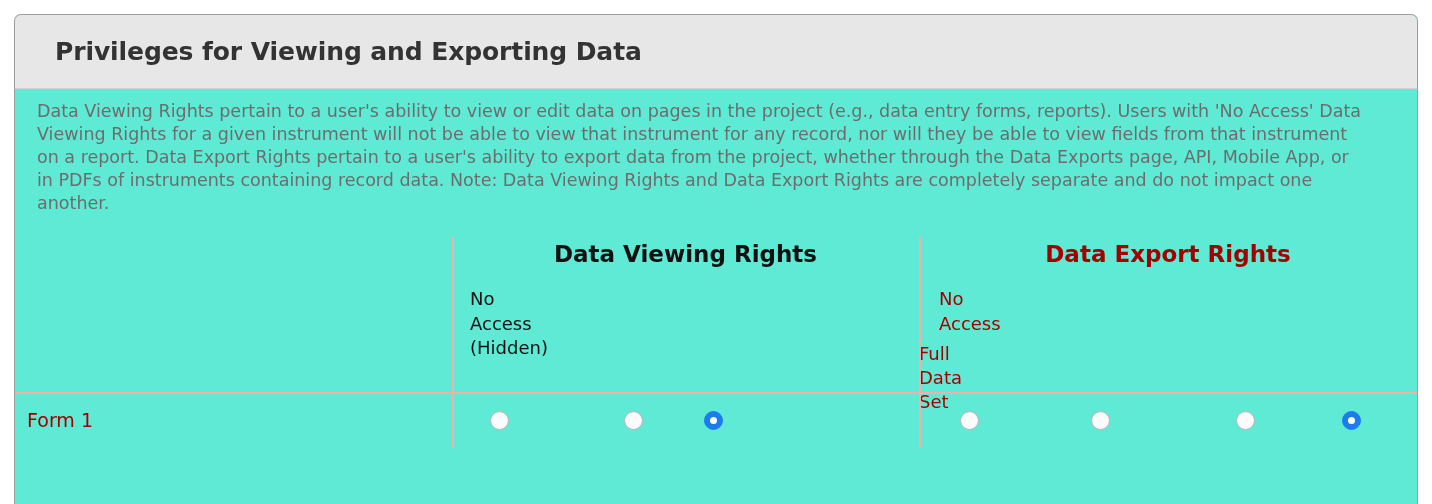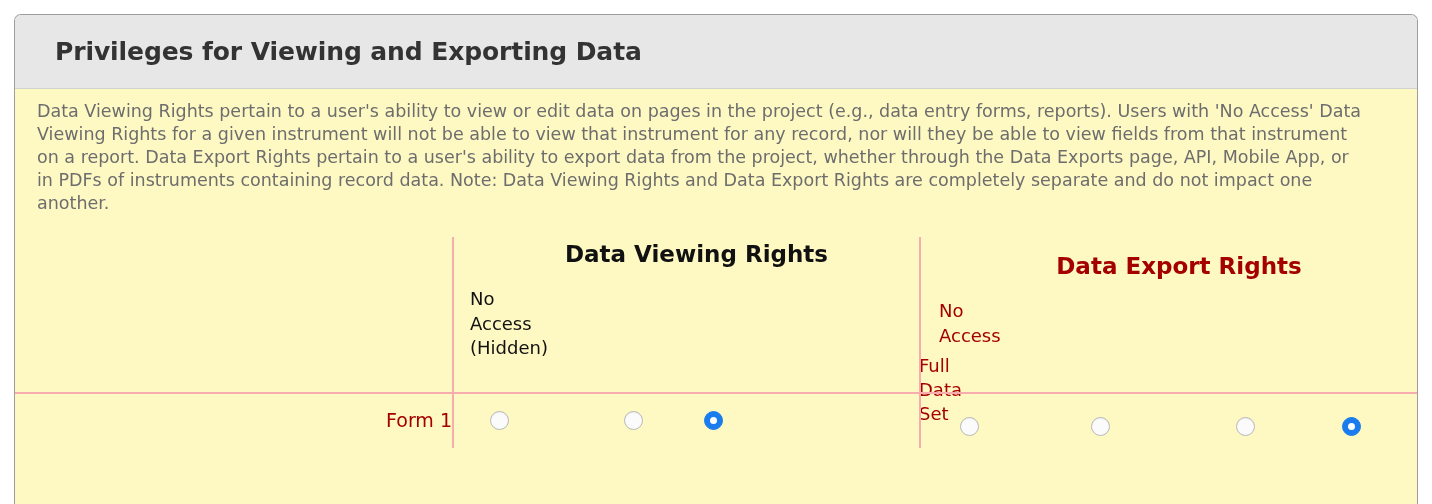--- a/index.html
+++ b/index.html
@@ -18,21 +18,21 @@
 
   .panel {
     position: absolute;
     left: 14px;
     top: 14px;
     width: 1404px;
     height: 490px;
     border: 1px solid #9d9d9d;
     border-bottom: none;
     border-radius: 7px 7px 0 0;
-    background: #fef9c3;
+    background: #5eead4;
     overflow: hidden;
   }
 
   
   .panel-header {
     height: 74px;
     background: #e7e7e7;
     border-bottom: 1px solid #d2d2d2;
     display: flex;
     align-items: center;
@@ -80,25 +80,24 @@
     height: 2px;
     background: #f7adad;
     z-index: 2;
   }
   .hline.h1 { top: 155px; }
 
   
   .grouprow {
     display: flex;
     height: 44px;
-    gap: 11px;
   }
   .cell-label-col { width: 437px; flex: 0 0 437px; }
   .cell-view-col  { width: 467px; flex: 0 0 467px; }
-  .cell-exp-col   { flex: 1 1 auto; margin-top: 12px; }
+  .cell-exp-col   { flex: 1 1 auto; }
 
   .group-title {
     text-align: center;
     font-size: 23px;
     font-weight: bold;
     padding-top: 4px;
   }
   .group-title.view { color: #111111; }
   .group-title.export { color: #a40000; }
 
@@ -130,21 +129,20 @@
   .se3 { width: 106px; }
   .se4 { width: 100px; }
 
   
   .datarow {
     display: flex;
     height: 56px;
     align-items: center;
     position: relative;
     z-index: 1;
-    text-align: right;
   }
   .form-name {
     width: 437px;
     flex: 0 0 437px;
     padding-left: 12px;
     font-size: 19px;
     color: #a40000;
   }
   .radio-group {
     display: flex;

